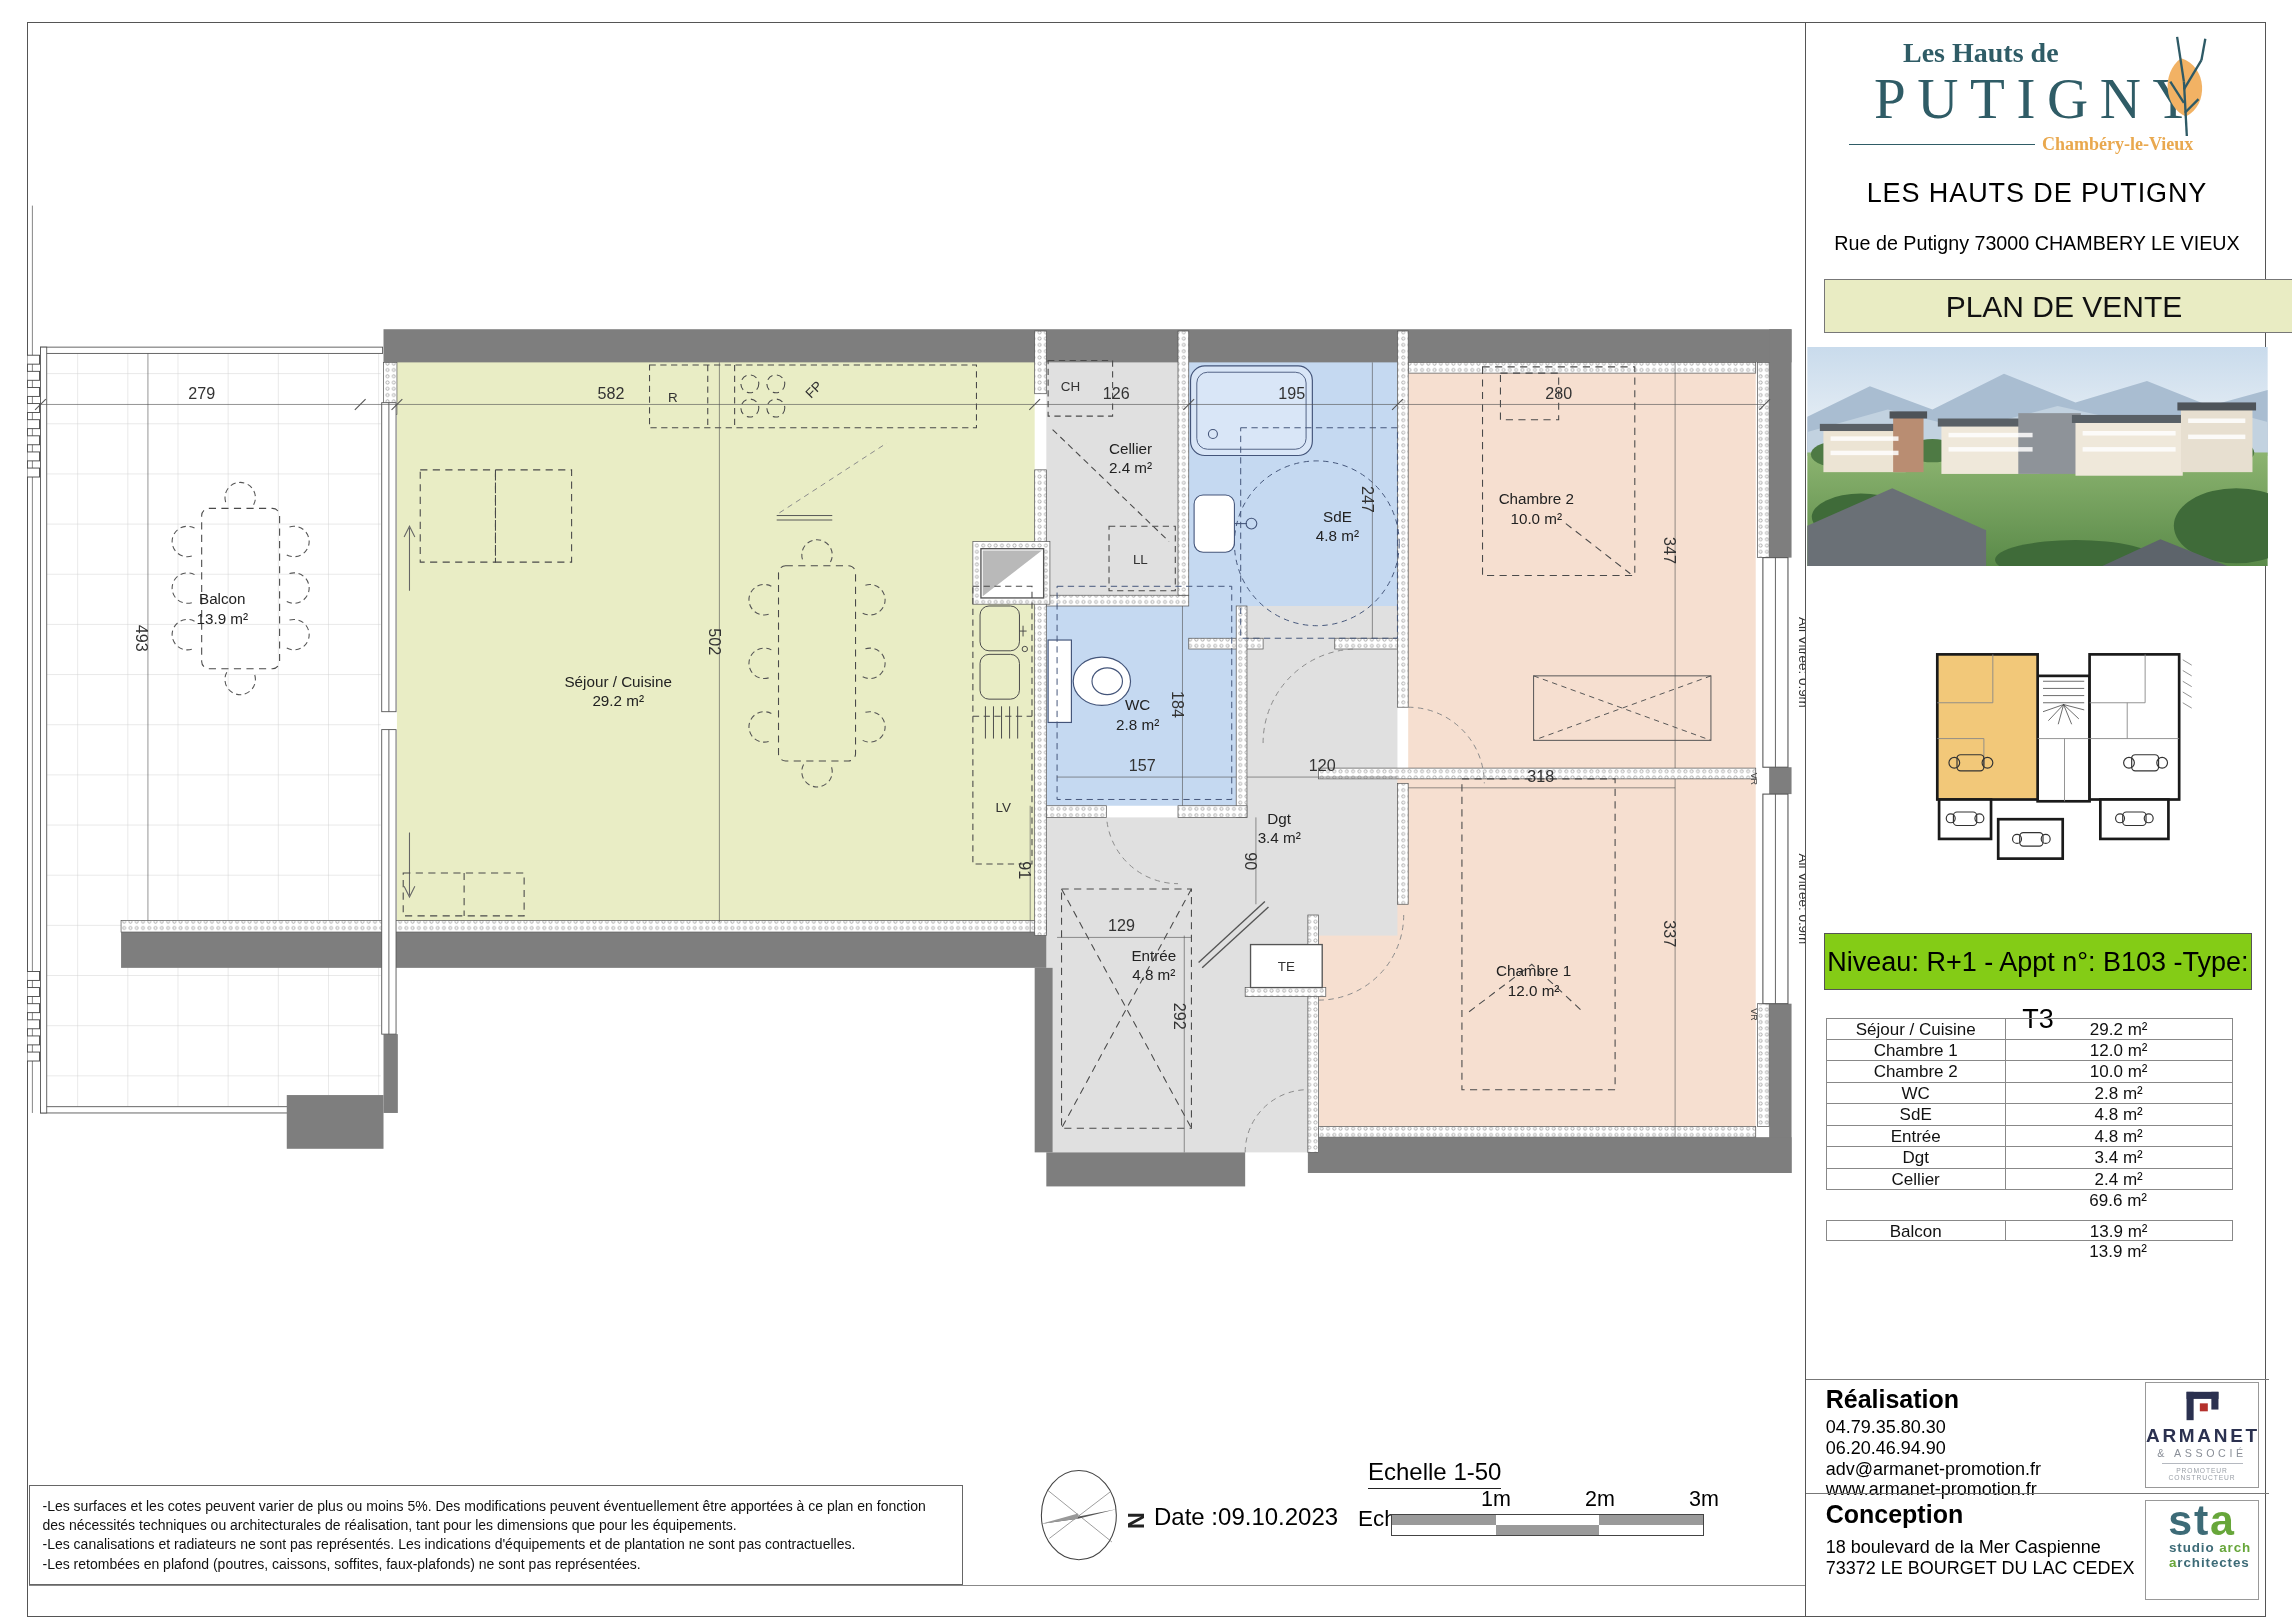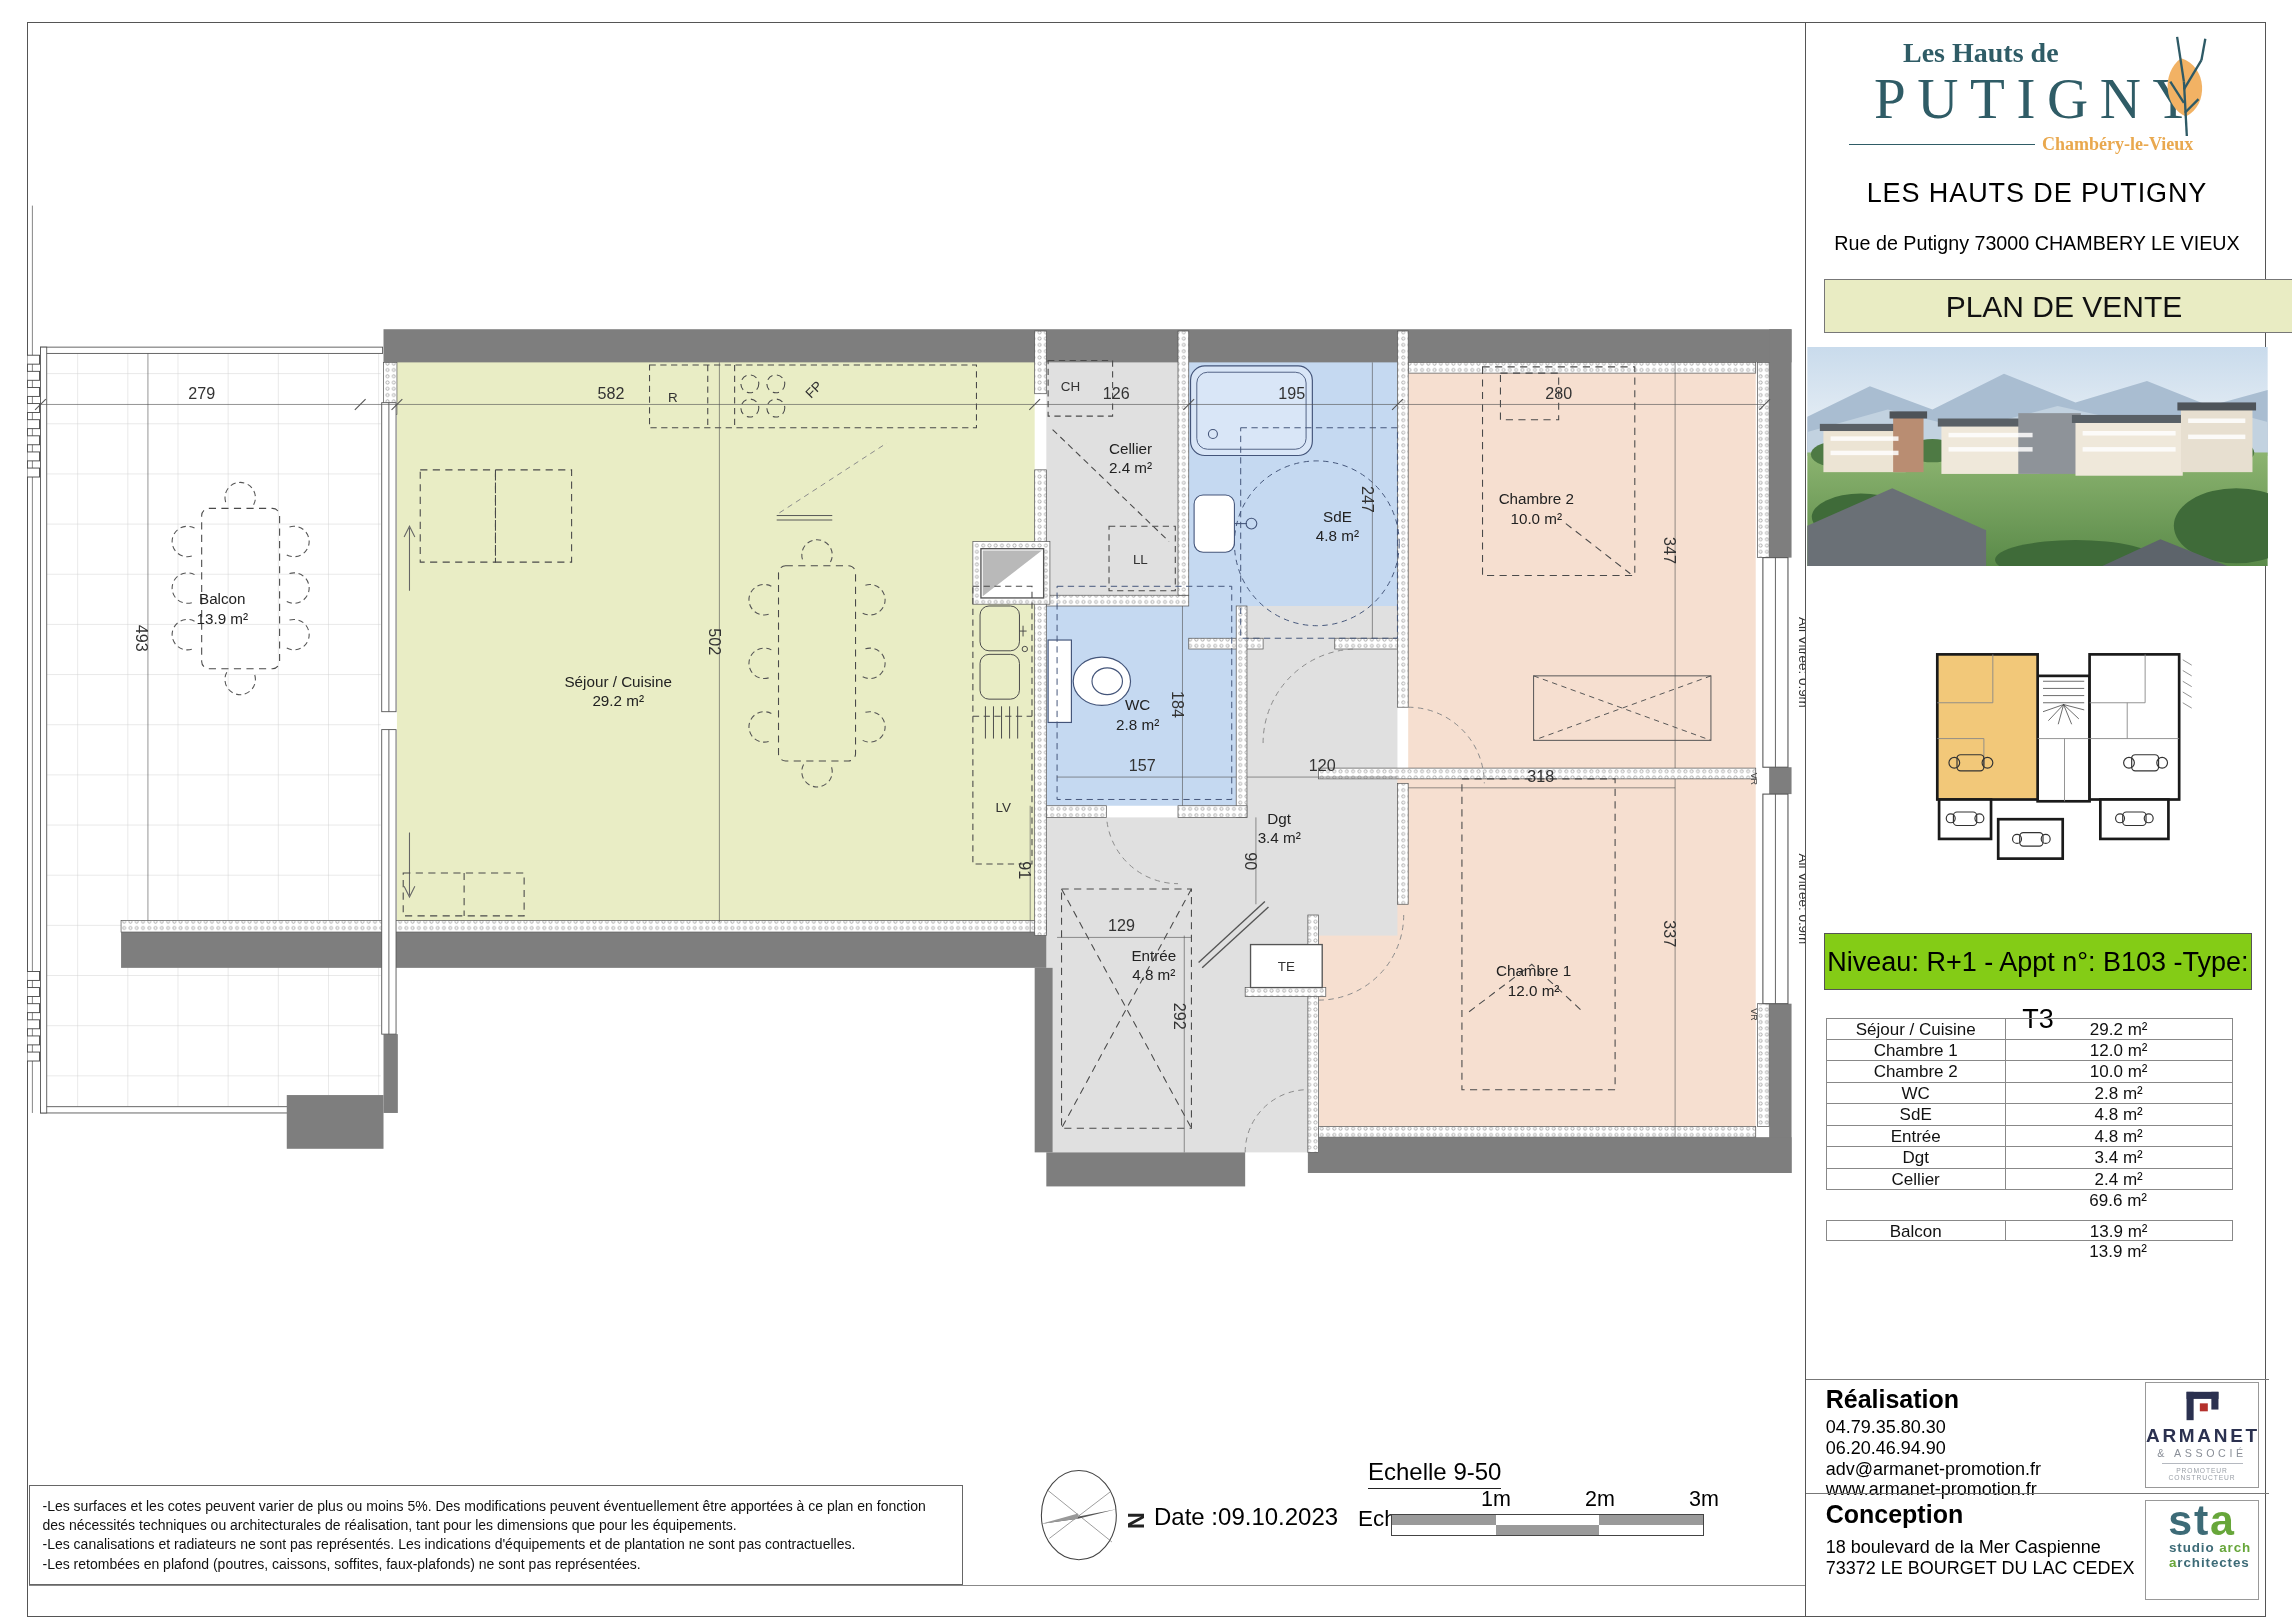--- a/index.html
+++ b/index.html
@@ -586,21 +586,21 @@
 <svg class="abs" style="left:1028px;top:1465px;" width="116" height="103" viewBox="0 0 130 115">
   <ellipse cx="57" cy="56" rx="42" ry="50" fill="none" stroke="#444" stroke-width="1.2"></ellipse>
   <line x1="22" y1="28" x2="94" y2="86" stroke="#777" stroke-width="0.8"></line>
   <line x1="24" y1="82" x2="92" y2="30" stroke="#777" stroke-width="0.8"></line>
   <polygon points="14,66 100,49 56,60" fill="#555"></polygon>
   <polygon points="14,66 56,54 56,60" fill="#999"></polygon>
   <text x="112" y="62" transform="rotate(90 112 62)" font-size="26" font-weight="bold" fill="#222" text-anchor="middle">N</text>
 </svg>
 
 <div class="abs datebox">Date :09.10.2023</div>
-<div class="abs ech-title">Echelle 9-50</div>
+<div class="abs ech-title">Echelle 1-50</div>
 <div class="abs ech-prefix">Ech.</div>
 <span class="smark" style="left:1496px;">1m</span>
 <span class="smark" style="left:1600px;">2m</span>
 <span class="smark" style="left:1704px;">3m</span>
 <div class="abs sbar">
   <div class="r1">
       <div class="g"></div>
       <div class="w"></div>
       <div class="g"></div>
     </div>

